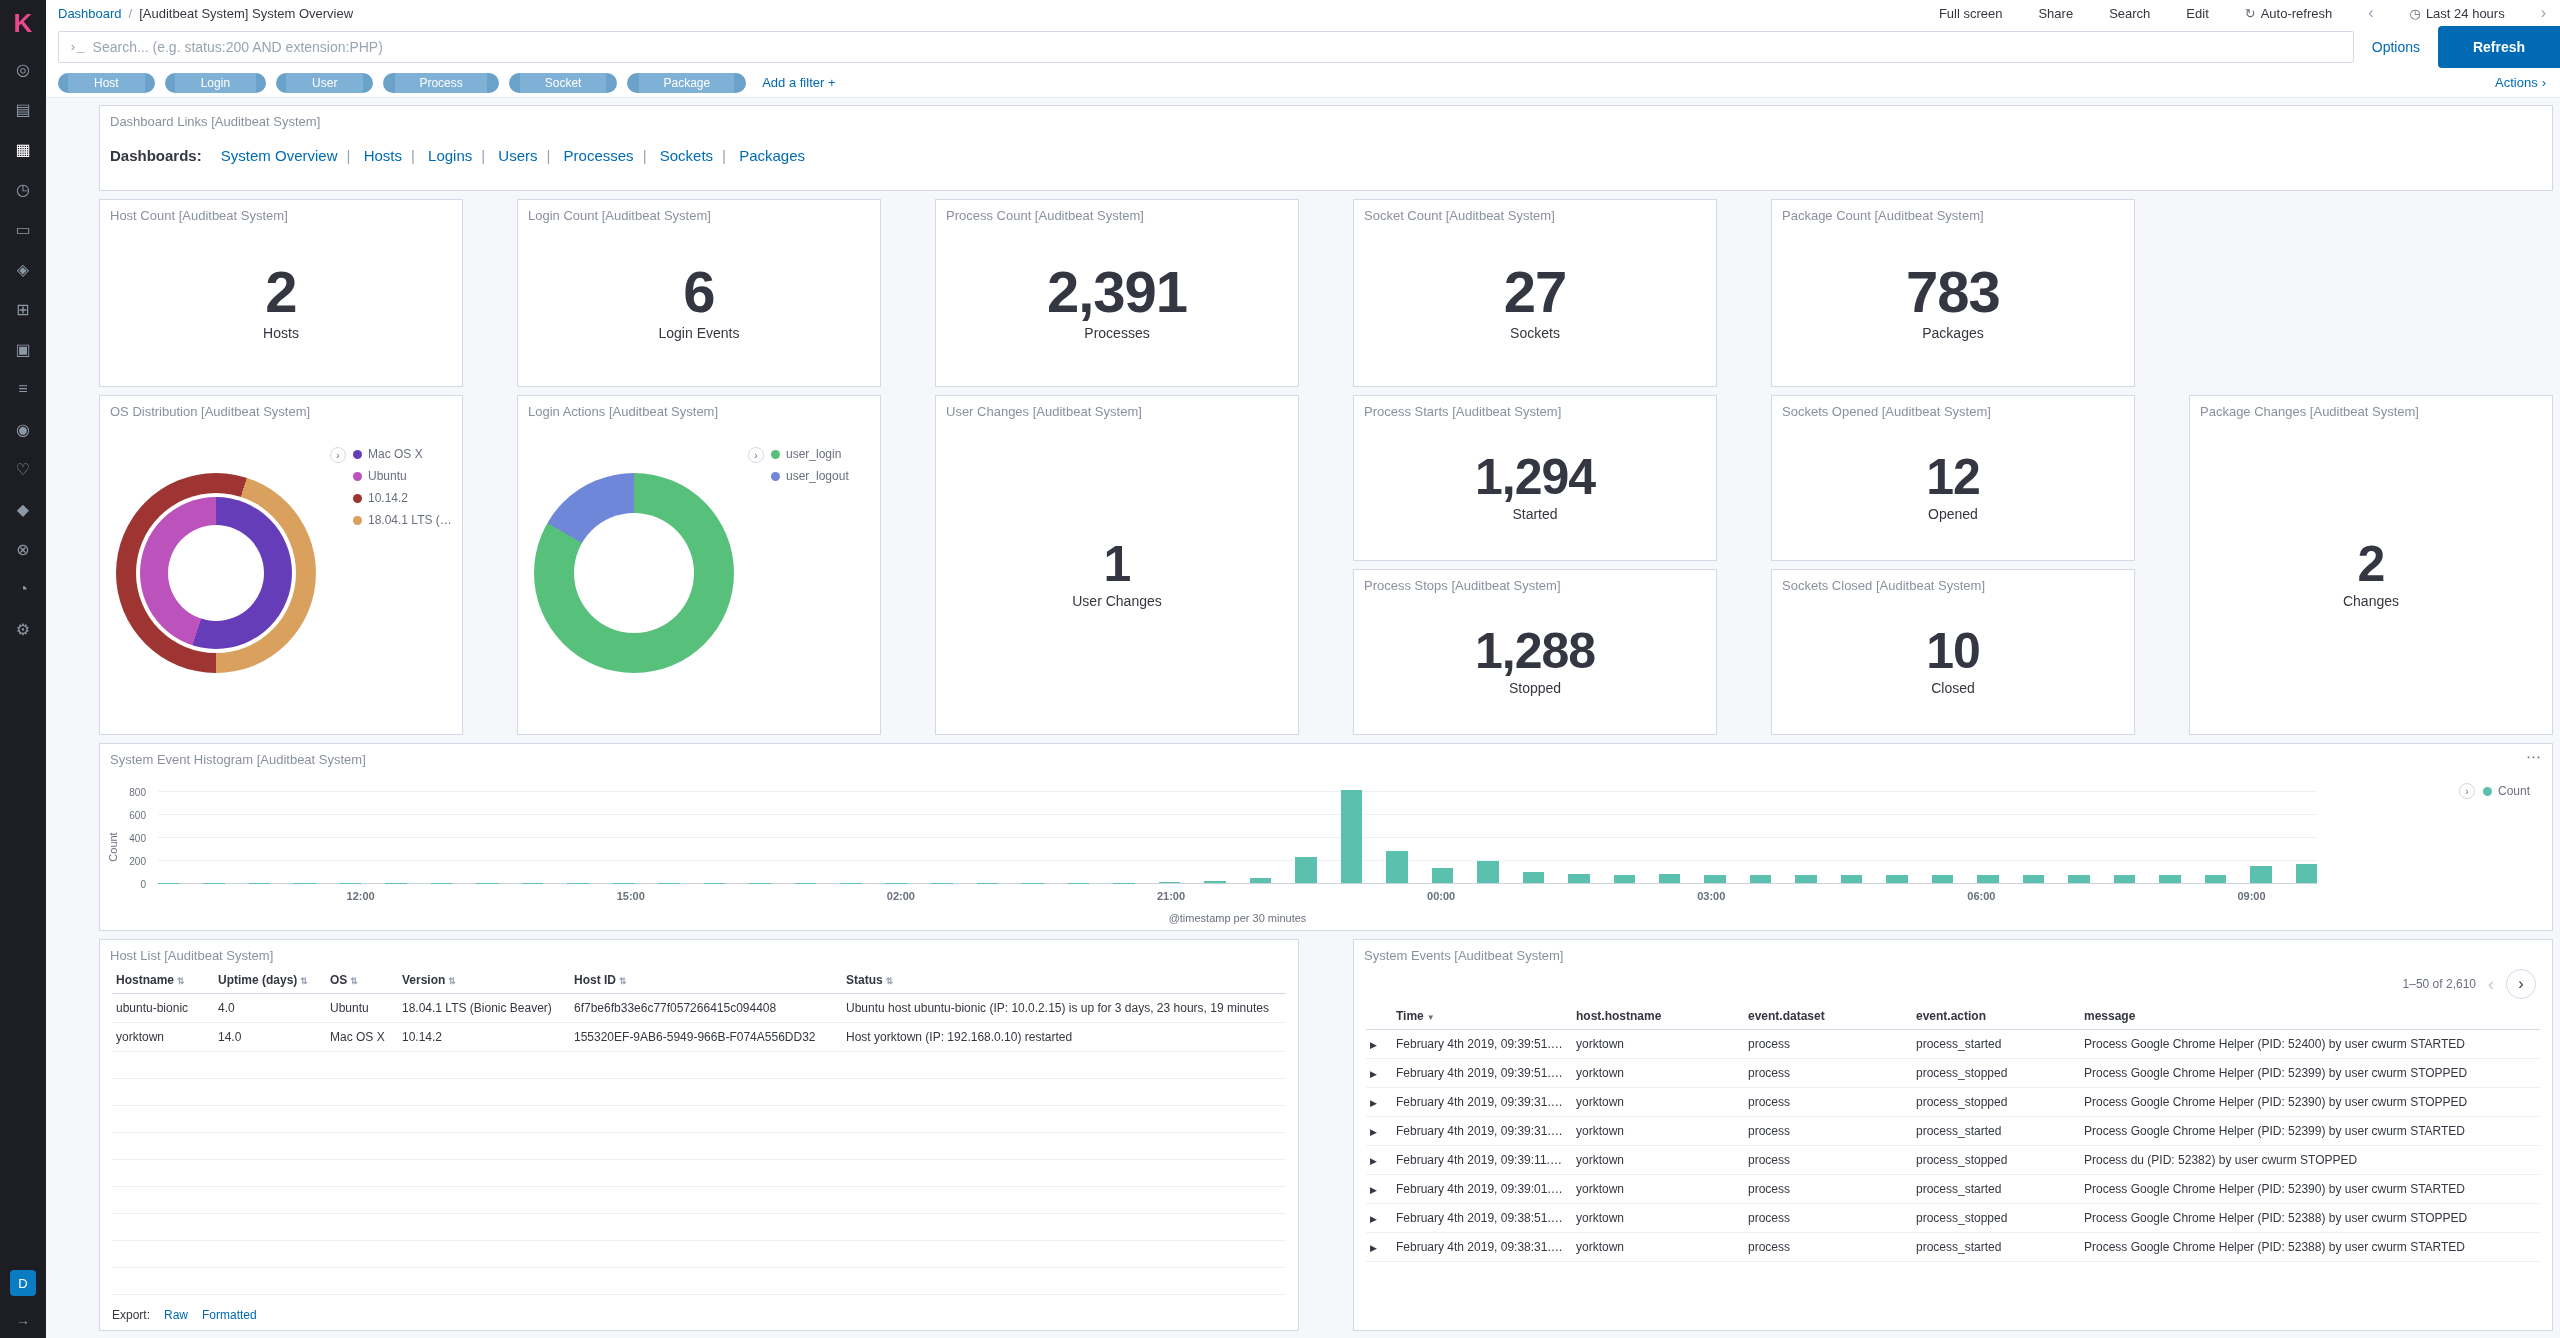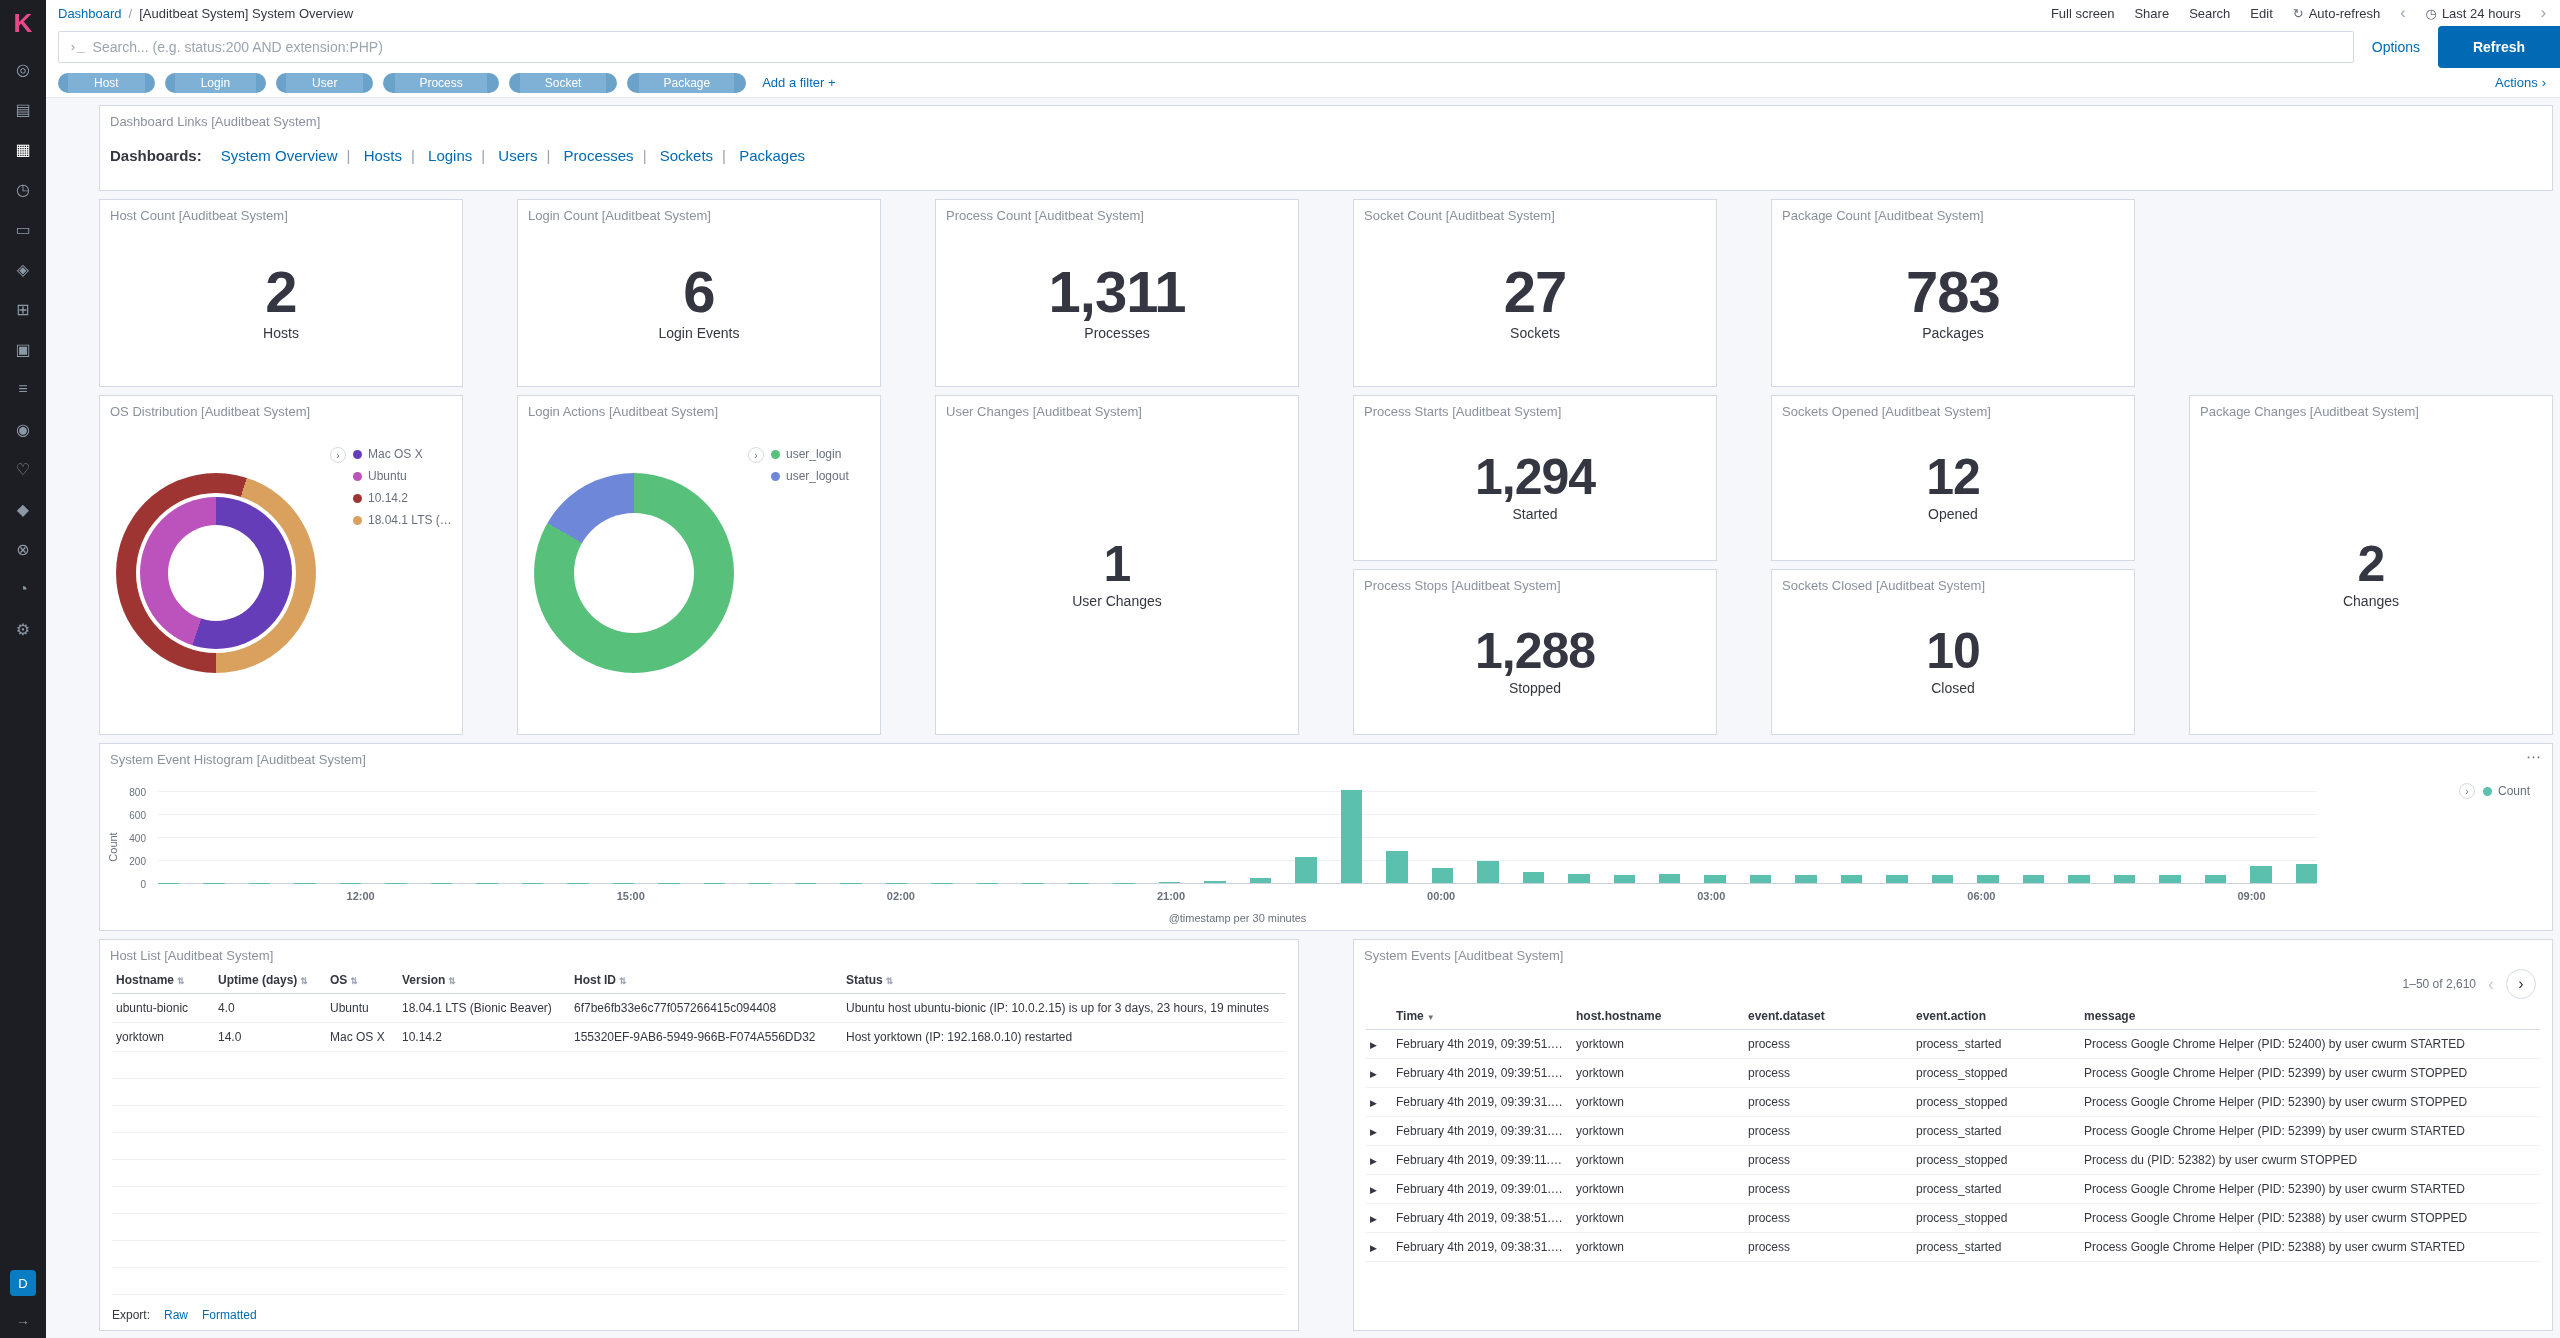--- a/index.html
+++ b/index.html
@@ -18,21 +18,21 @@
   .collapse-icon { color:#8d98a5; font-size:14px; cursor:pointer; }
 
   
   .main { flex:1; display:flex; flex-direction:column; min-width:0; }
 
   .top-bar { height:26px; display:flex; align-items:center; justify-content:space-between; padding:0 14px 0 12px; font-size:13px; }
   .breadcrumb { display:flex; align-items:center; gap:7px; }
   .breadcrumb .root { color:#006BB4; cursor:pointer; }
   .breadcrumb .sep { color:#98A2B3; }
   .breadcrumb .current { color:#343741; }
-  .top-actions { display:flex; align-items:center; gap:20px; color:#343741; }
+  .top-actions { display:flex; align-items:center; gap:36px; color:#343741; }
   .top-actions > span { cursor:pointer; display:flex; align-items:center; gap:5px; }
   .mini-icon { color:#69707D; font-size:13px; }
   .chev { color:#98A2B3; font-size:16px; cursor:pointer; }
 
   .search-row { height:42px; display:flex; align-items:center; padding-left:12px; background:#fff; }
   .query-input { flex:1; height:32px; border:1px solid #D3DAE6; border-radius:2px; display:flex; align-items:center; padding:0 10px; gap:8px; }
   .prompt { color:#98A2B3; font-size:13px; font-family:"Liberation Mono", monospace; }
   .query-input input { border:none; outline:none; flex:1; font-size:14px; color:#343741; font-family:"Liberation Sans", sans-serif; }
   .query-input input::placeholder { color:#9aa5b1; }
   .options-link { color:#006BB4; font-size:14px; margin:0 18px; cursor:pointer; }
@@ -246,21 +246,21 @@
         <div class="panel">
           <div class="panel-title">Login Count [Auditbeat System]</div>
           <div class="metric-center">
               <div class="metric-value">6</div>
               <div class="metric-label">Login Events</div>
             </div>
         </div>
         <div class="panel">
           <div class="panel-title">Process Count [Auditbeat System]</div>
           <div class="metric-center">
-              <div class="metric-value">1,311</div>
+              <div class="metric-value">2,391</div>
               <div class="metric-label">Processes</div>
             </div>
         </div>
         <div class="panel">
           <div class="panel-title">Socket Count [Auditbeat System]</div>
           <div class="metric-center">
               <div class="metric-value">27</div>
               <div class="metric-label">Sockets</div>
             </div>
         </div>

